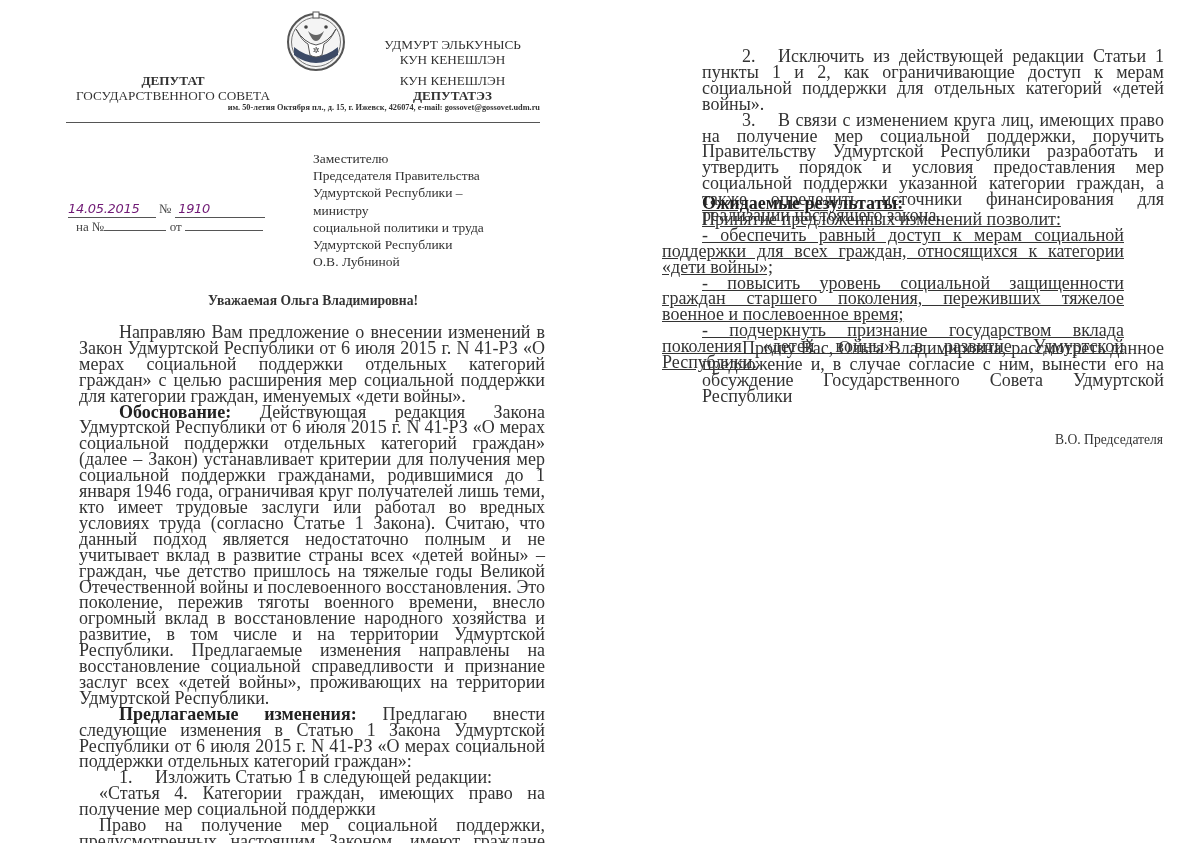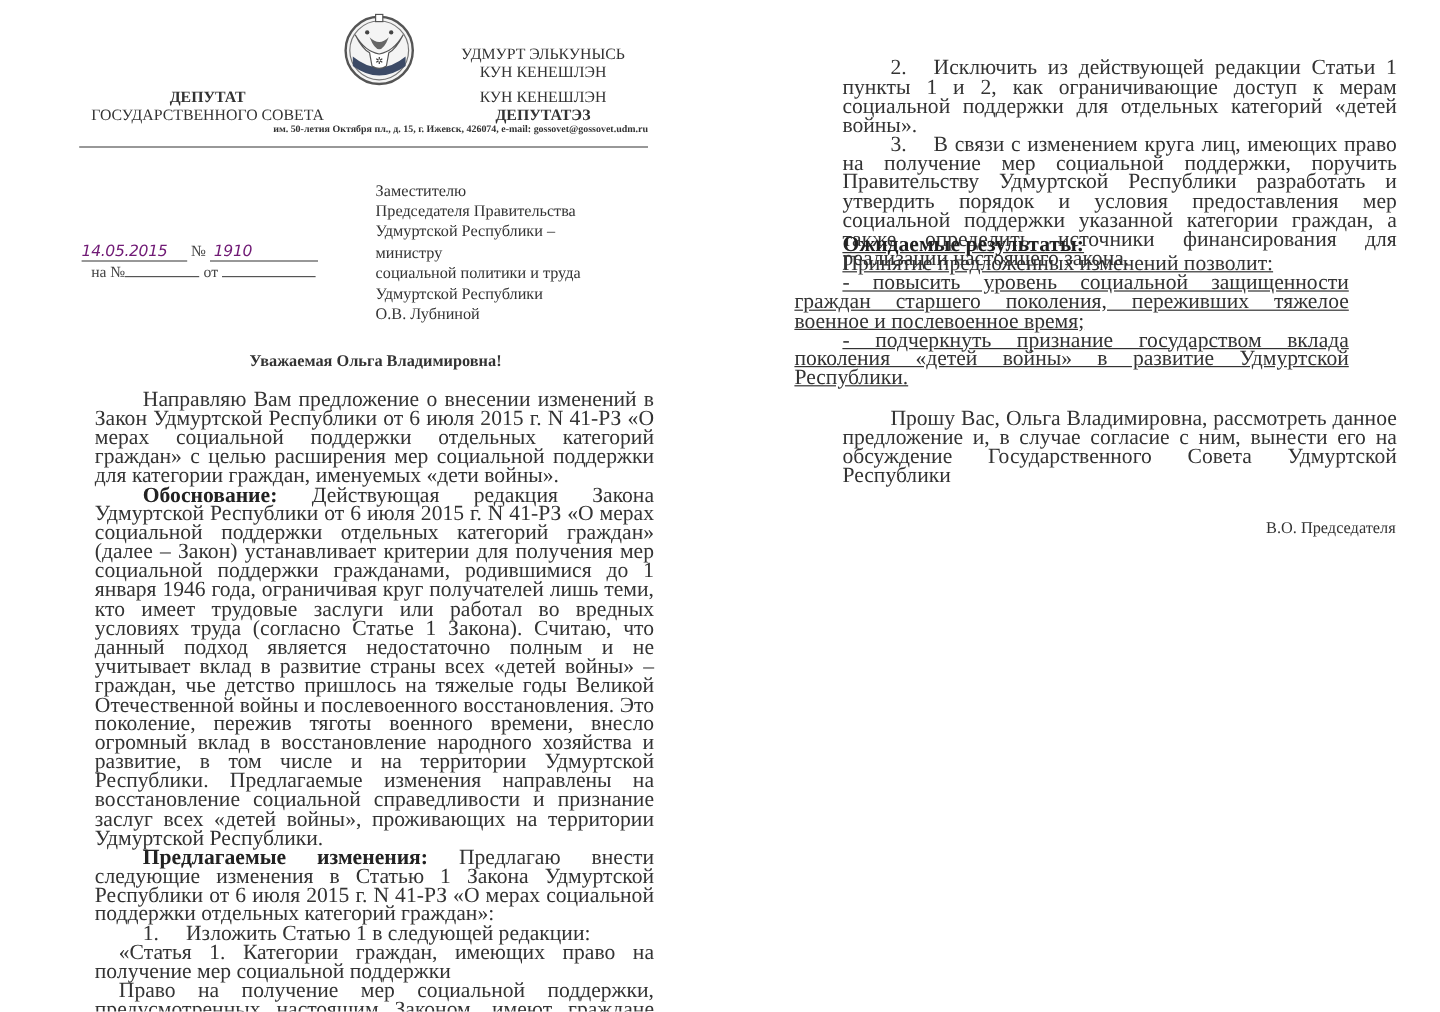--- a/index.html
+++ b/index.html
@@ -106,35 +106,36 @@
     <div>О.В. Лубниной</div>
   </div>
 
   <div id="salutation">Уважаемая Ольга Владимировна!</div>
 
   <div class="txt" id="left-body">
     <p class="ind">Направляю Вам предложение о внесении изменений в Закон Удмуртской Республики от 6 июля 2015 г. N 41-РЗ «О мерах социальной поддержки отдельных категорий граждан» с целью расширения мер социальной поддержки для категории граждан, именуемых «дети войны».</p>
     <p class="ind"><b>Обоснование:</b><span> Действующая редакция Закона Удмуртской Республики от 6 июля 2015 г. N 41-РЗ «О мерах социальной поддержки отдельных категорий граждан» (далее – Закон) устанавливает критерии для получения мер социальной поддержки гражданами, родившимися до 1 января 1946 года, ограничивая круг получателей лишь теми, кто имеет трудовые заслуги или работал во вредных условиях труда (согласно Статье 1 Закона). Считаю, что данный подход является недостаточно полным и не учитывает вклад в развитие страны всех «детей войны» – граждан, чье детство пришлось на тяжелые годы Великой Отечественной войны и послевоенного восстановления. Это поколение, пережив тяготы военного времени, внесло огромный вклад в восстановление народного хозяйства и развитие, в том числе и на территории Удмуртской Республики. Предлагаемые изменения направлены на восстановление социальной справедливости и признание заслуг всех «детей войны», проживающих на территории Удмуртской Республики.</span></p>
     <p class="ind"><b>Предлагаемые изменения:</b><span> Предлагаю внести следующие изменения в Статью 1 Закона Удмуртской Республики от 6 июля 2015 г. N 41-РЗ «О мерах социальной поддержки отдельных категорий граждан»:</span></p>
     <p class="num-item"><span class="n">1.</span><span>Изложить Статью 1 в следующей редакции:</span></p>
-    <p class="ind" style="text-indent:20px;">«Статья 1. Категории граждан, имеющих право на получение мер социальной поддержки</p>
+    <p class="ind" style="text-indent:20px;">«Статья 4. Категории граждан, имеющих право на получение мер социальной поддержки</p>
     <p class="ind" style="text-indent:20px;">Право на получение мер социальной поддержки, предусмотренных настоящим Законом, имеют граждане Российской Федерации, родившиеся в период с 22 июня 1928 года по 31 декабря 1945 года, постоянно проживающие на территории Удмуртской Республики.»</p>
   </div>
 </div>
 
 <div class="page" id="page-right"></div>
 
 <div class="txt" id="right-body">
   <p class="num-item"><span class="n">2.</span><span>Исключить из действующей редакции Статьи 1 пункты 1 и 2, как ограничивающие доступ к мерам социальной поддержки для отдельных категорий «детей войны».</span></p>
   <p class="num-item"><span class="n">3.</span><span>В связи с изменением круга лиц, имеющих право на получение мер социальной поддержки, поручить Правительству Удмуртской Республики разработать и утвердить порядок и условия предоставления мер социальной поддержки указанной категории граждан, а также определить источники финансирования для реализации настоящего закона.</span></p>
 </div>
 
 <div class="txt" id="results">
   <p class="ind"><b>Ожидаемые результаты:</b></p>
   <p class="ind">Принятие предложенных изменений позволит:</p>
+  <p class="ind">- обеспечить равный доступ к мерам социальной поддержки для всех граждан, относящихся к категории «дети войны»;</p>
   <p class="ind">- повысить уровень социальной защищенности граждан старшего поколения, переживших тяжелое военное и послевоенное время;</p>
   <p class="ind">- подчеркнуть признание государством вклада поколения «детей войны» в развитие Удмуртской Республики.</p>
 </div>
 
 <div class="txt" id="closing">
   <p class="ind">Прошу Вас, Ольга Владимировна, рассмотреть данное предложение и, в случае согласие с ним, вынести его на обсуждение Государственного Совета Удмуртской Республики</p>
 </div>
 
 <div id="signature">В.О. Председателя</div>
 

